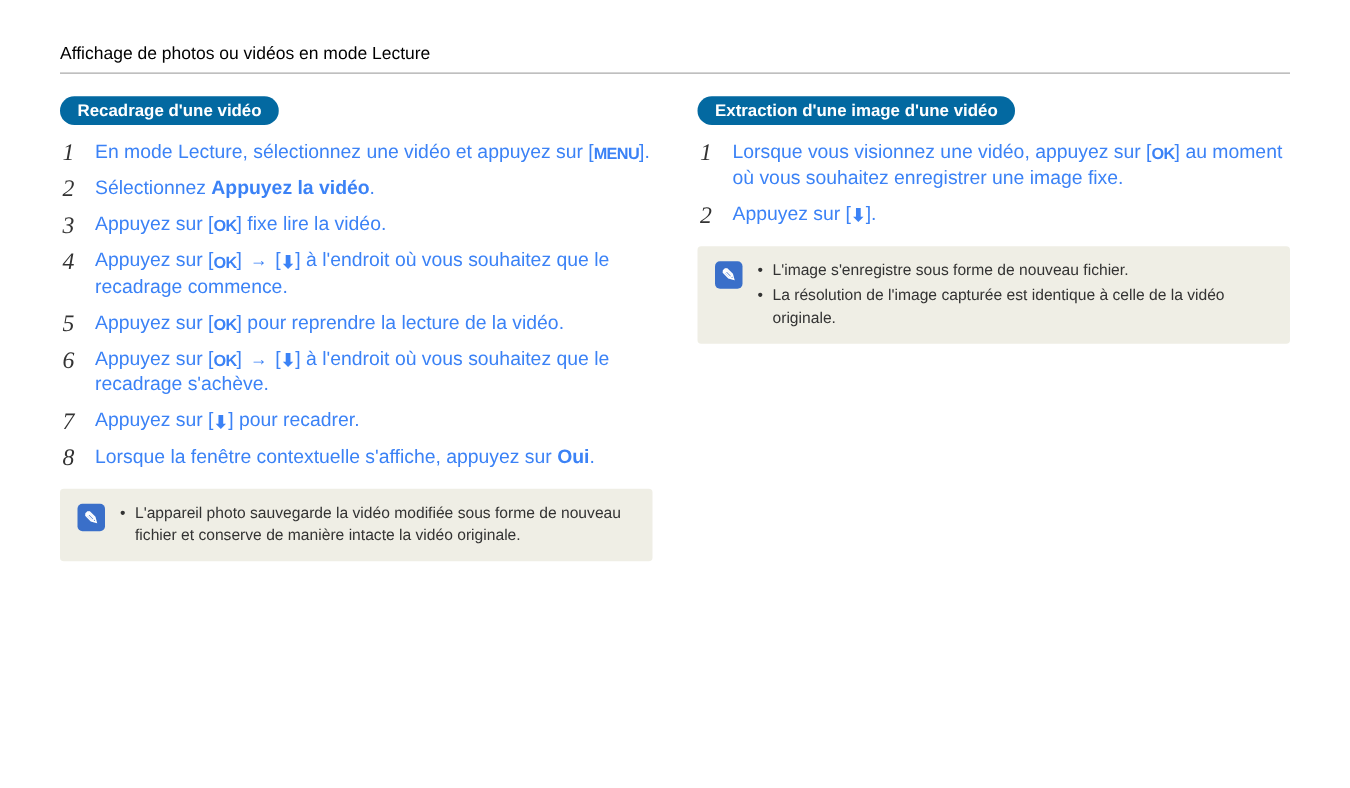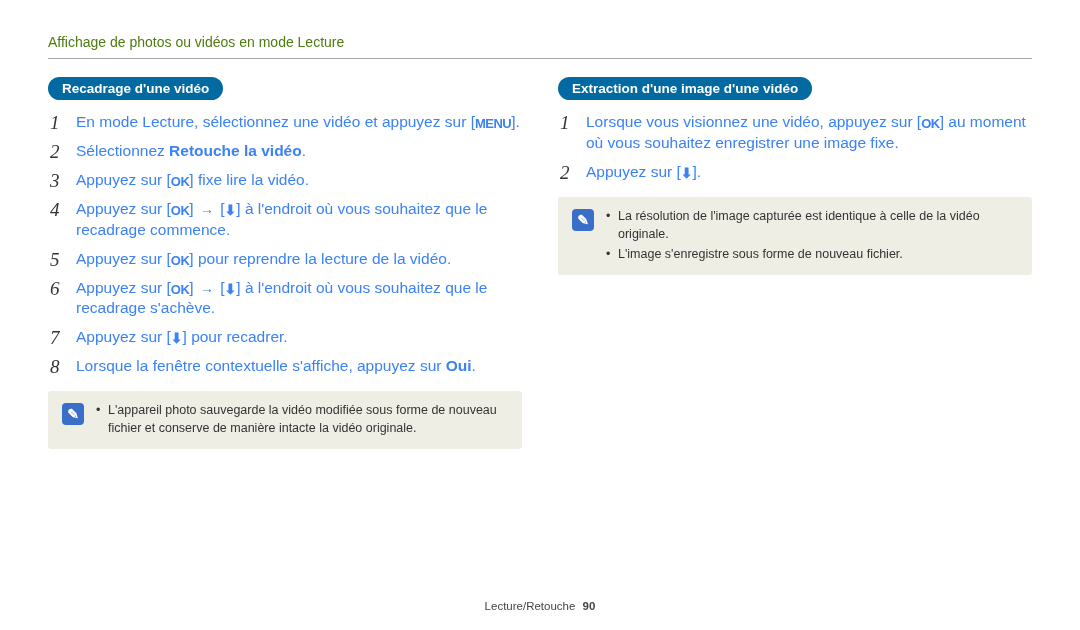--- a/index.html
+++ b/index.html
@@ -11,21 +11,21 @@
     color: #222;
   }
   .page {
     width: 1080px;
     height: 630px;
     padding: 34px 48px 0 48px;
     position: relative;
   }
   .header-line {
     font-size: 14px;
-    color: #4d7c0f;
+    color: #000000;
     padding-bottom: 8px;
     border-bottom: 1px solid #aaa;
     margin-bottom: 18px;
   }
   .columns {
     display: flex;
     gap: 36px;
   }
   .col {
     flex: 1;
@@ -151,21 +151,21 @@
   <div class="columns">
 
     <div class="col">
       <div class="pill">Recadrage d'une vidéo</div>
 
       <ol class="steps">
         <li>
           <span>En mode Lecture, sélectionnez une vidéo et appuyez sur [</span><span class="icon-box icon-menu">MENU</span><span>].</span>
         </li>
         <li>
-          <span>Sélectionnez </span><span class="bold">Retouche la vidéo</span><span>.</span>
+          <span>Sélectionnez </span><span class="bold">Appuyez la vidéo</span><span>.</span>
         </li>
         <li>
           <span>Appuyez sur [</span><span class="icon-box icon-ok">OK</span><span>] fixe lire la vidéo.</span>
         </li>
         <li>
           <span>Appuyez sur [</span><span class="icon-box icon-ok">OK</span><span>] </span><span class="arrow">→</span><span> [</span><span class="icon-dl">⬇</span><span>] à l'endroit où vous souhaitez que le recadrage commence.</span>
         </li>
         <li>
           <span>Appuyez sur [</span><span class="icon-box icon-ok">OK</span><span>] pour reprendre la lecture de la vidéo.</span>
         </li>
@@ -196,26 +196,22 @@
           <span>Lorsque vous visionnez une vidéo, appuyez sur [</span><span class="icon-box icon-ok">OK</span><span>] au moment où vous souhaitez enregistrer une image fixe.</span>
         </li>
         <li>
           <span>Appuyez sur [</span><span class="icon-dl">⬇</span><span>].</span>
         </li>
       </ol>
 
       <div class="note">
         <div class="note-icon">✎</div>
         <ul>
+          <li>L'image s'enregistre sous forme de nouveau fichier.</li>
           <li>La résolution de l'image capturée est identique à celle de la vidéo originale.</li>
-          <li>L'image s'enregistre sous forme de nouveau fichier.</li>
         </ul>
       </div>
     </div>
 
   </div>
 
-  <div class="footer">
-    <span>Lecture/Retouche</span>
-    <span class="pg">90</span>
-  </div>
 
 </div>
 
 </body></html>

